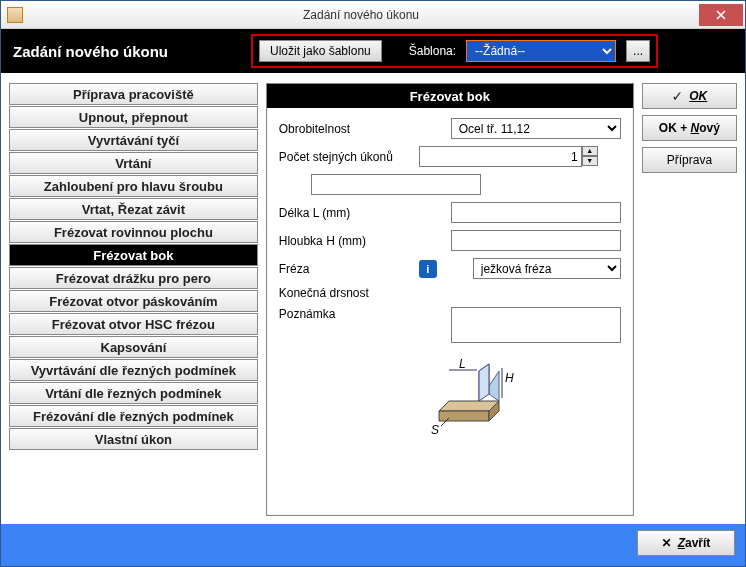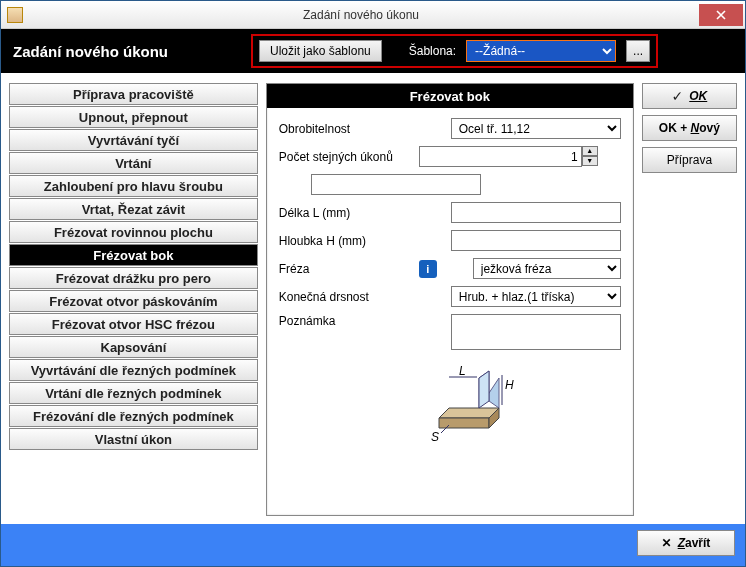--- a/index.html
+++ b/index.html
@@ -140,25 +140,20 @@
           <div class="ctl">
             <div class="info-icon">i</div>
             <select class="fld" style="width:148px">
               <option>ježková fréza</option>
             </select>
           </div>
         </div>
 
         <div class="row">
           <label>Konečná drsnost</label>
-          <div class="ctl">
-            <select class="fld">
-              <option>Hrub. + hlaz.(1 tříska)</option>
-            </select>
-          </div>
         </div>
 
         <div class="row" style="align-items:flex-start">
           <label>Poznámka</label>
           <div class="ctl">
               <textarea class="fld" style=""></textarea>
             </div>
         </div>
 
         <div class="diagram">

